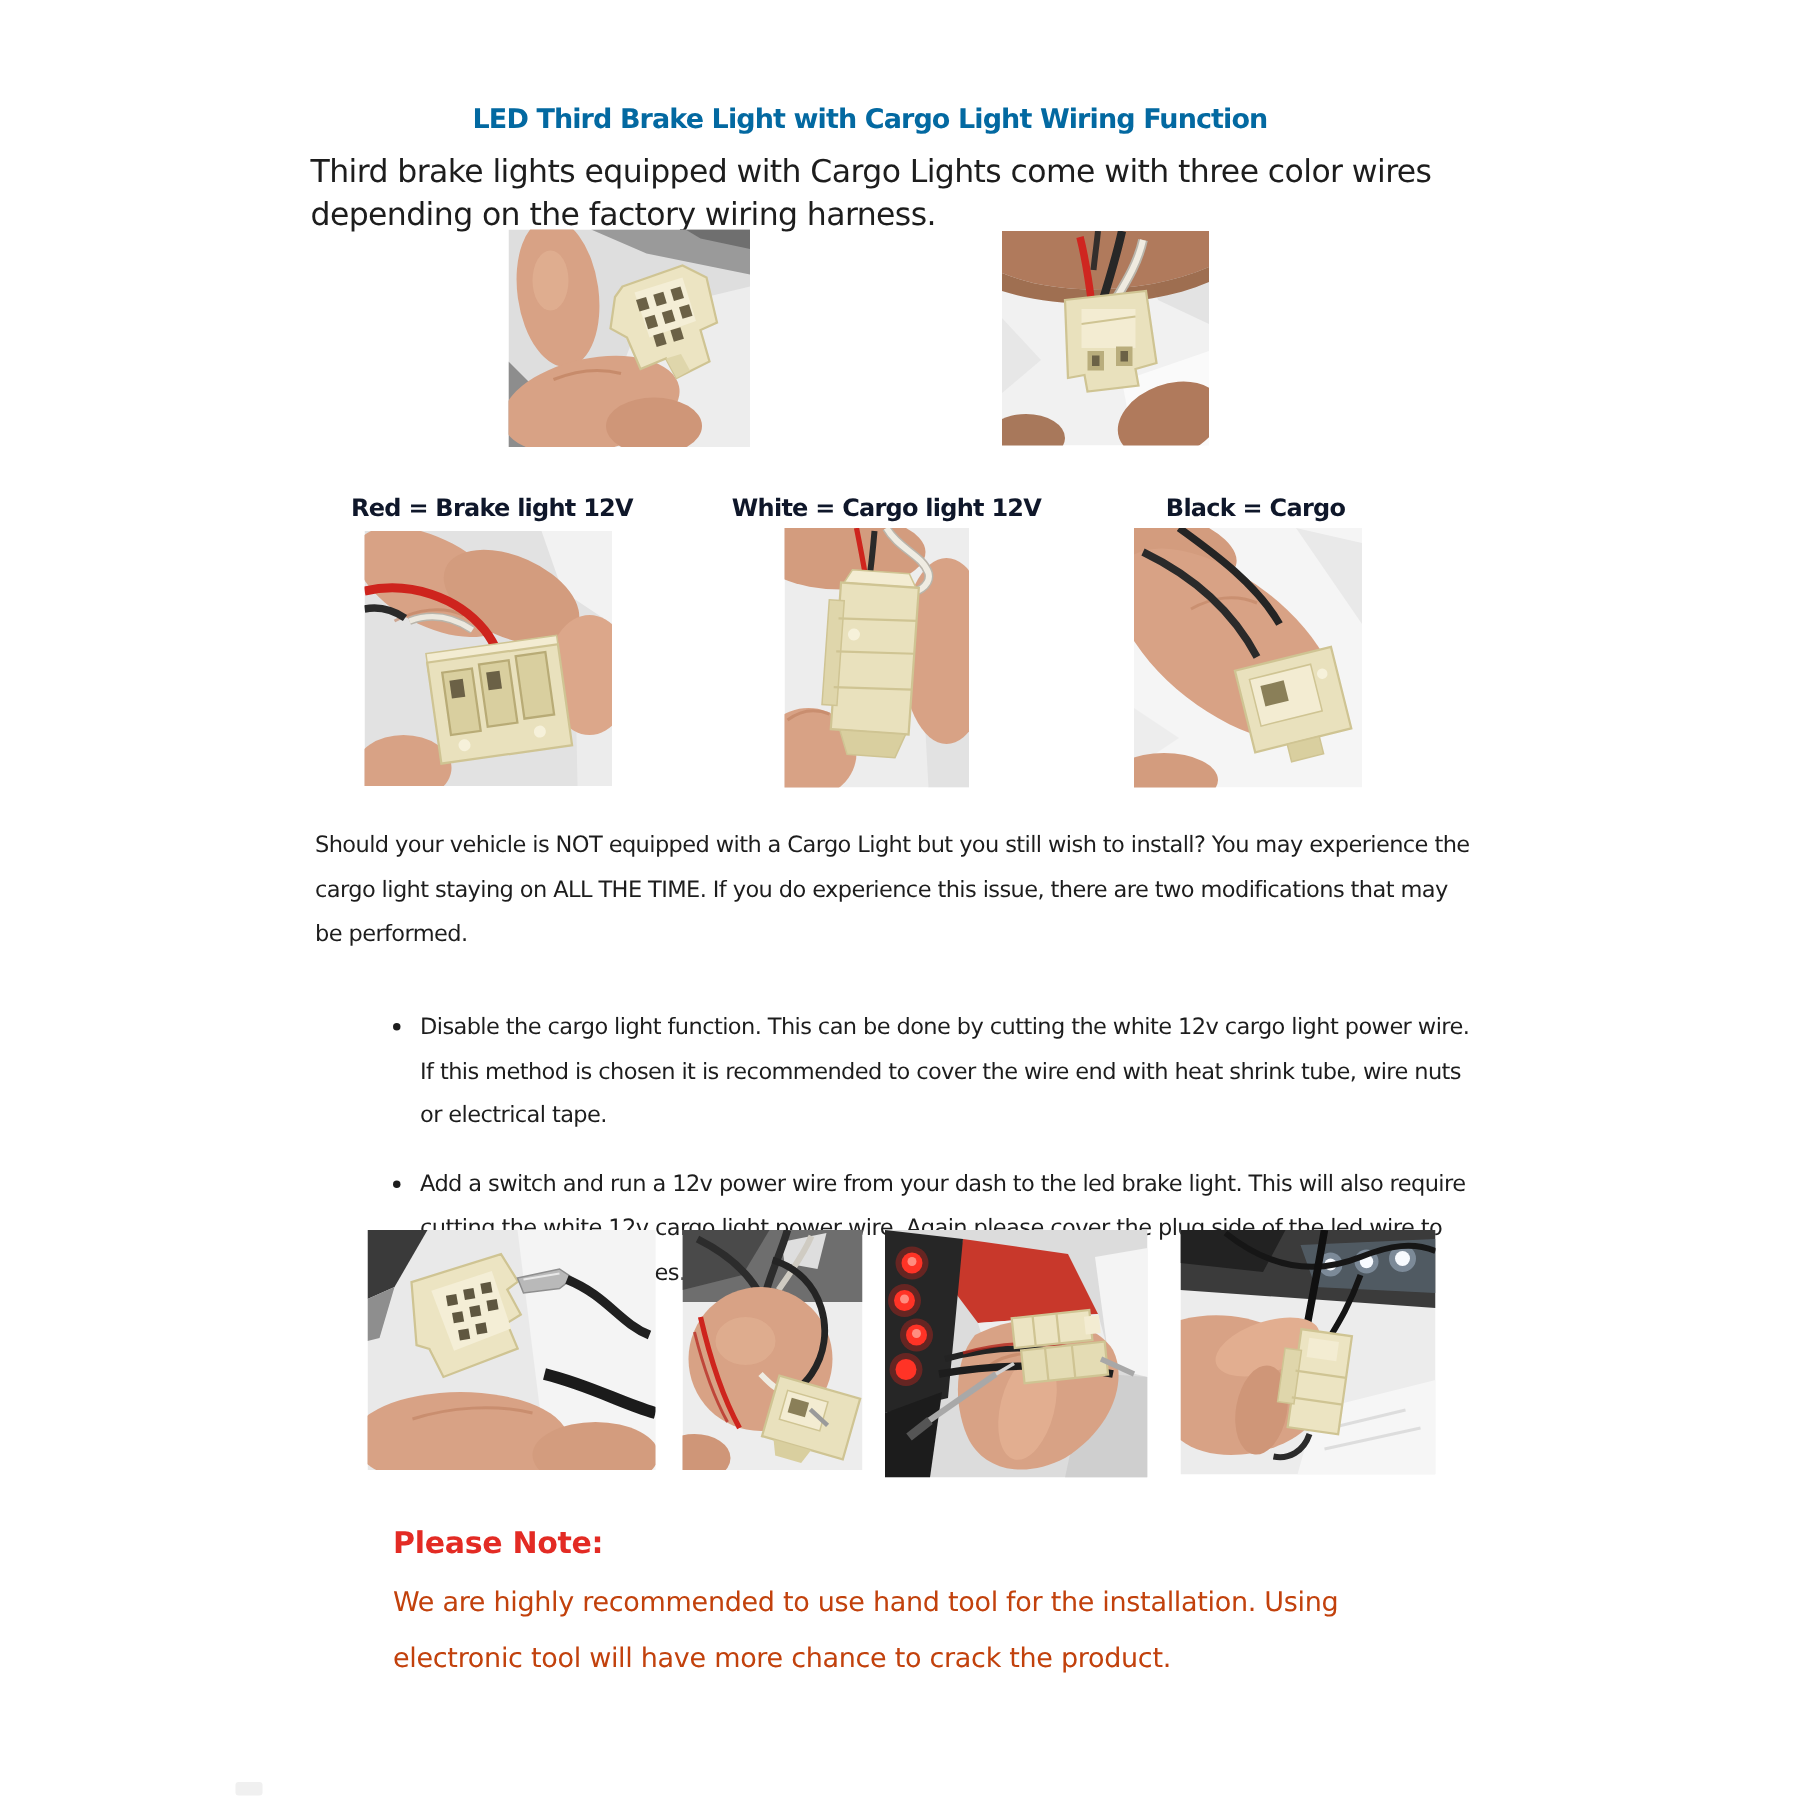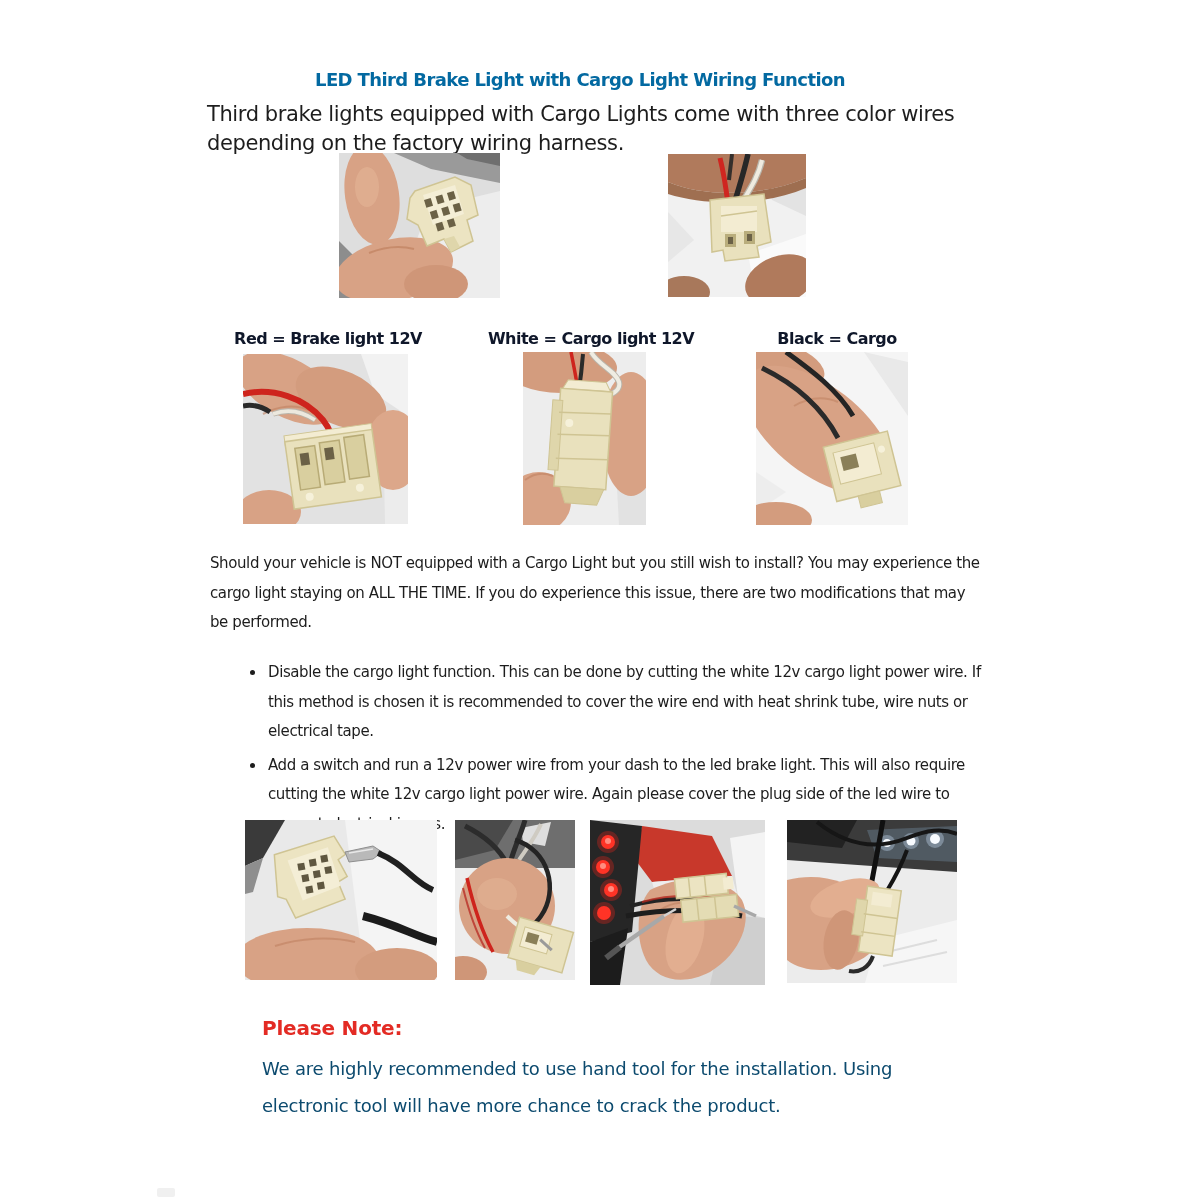--- a/index.html
+++ b/index.html
@@ -25,27 +25,27 @@
   .lbl-white{left:591px;}
   .lbl-black{left:837px;}
   .body-par{
     left:210px;top:549px;width:770px;
     font-size:15px;letter-spacing:-0.4px;line-height:29.5px;
   }
   .bullets{
     left:236px;top:654px;width:740px;margin:0;padding:0 0 0 26px;
     font-size:15px;letter-spacing:-0.4px;line-height:29.5px;list-style:disc;
   }
-  .bullets li{margin:4px;padding-left:2px;}
+  .bullets li{margin:16px;padding-left:2px;}
   .note-heading{
     left:262px;top:1016px;font-size:20px;font-weight:bold;letter-spacing:-0.2px;
   }
   .note-body{
     left:262px;top:1050px;width:690px;
-    font-size:18px;letter-spacing:-0.2px;line-height:37px;color:#0c4a6e;
+    font-size:18px;letter-spacing:-0.2px;line-height:37px;color:#c2410c;
   }
   .photo{position:absolute;}
   .photo svg{display:block;width:100%;height:100%;}
   .artifact{left:157px;top:1188px;width:18px;height:9px;background:#f0f0f0;border-radius:2px;}
 </style>
 </head>
 <body>
 
 <div class="abs title">LED Third Brake Light with Cargo Light Wiring Function</div>
 

